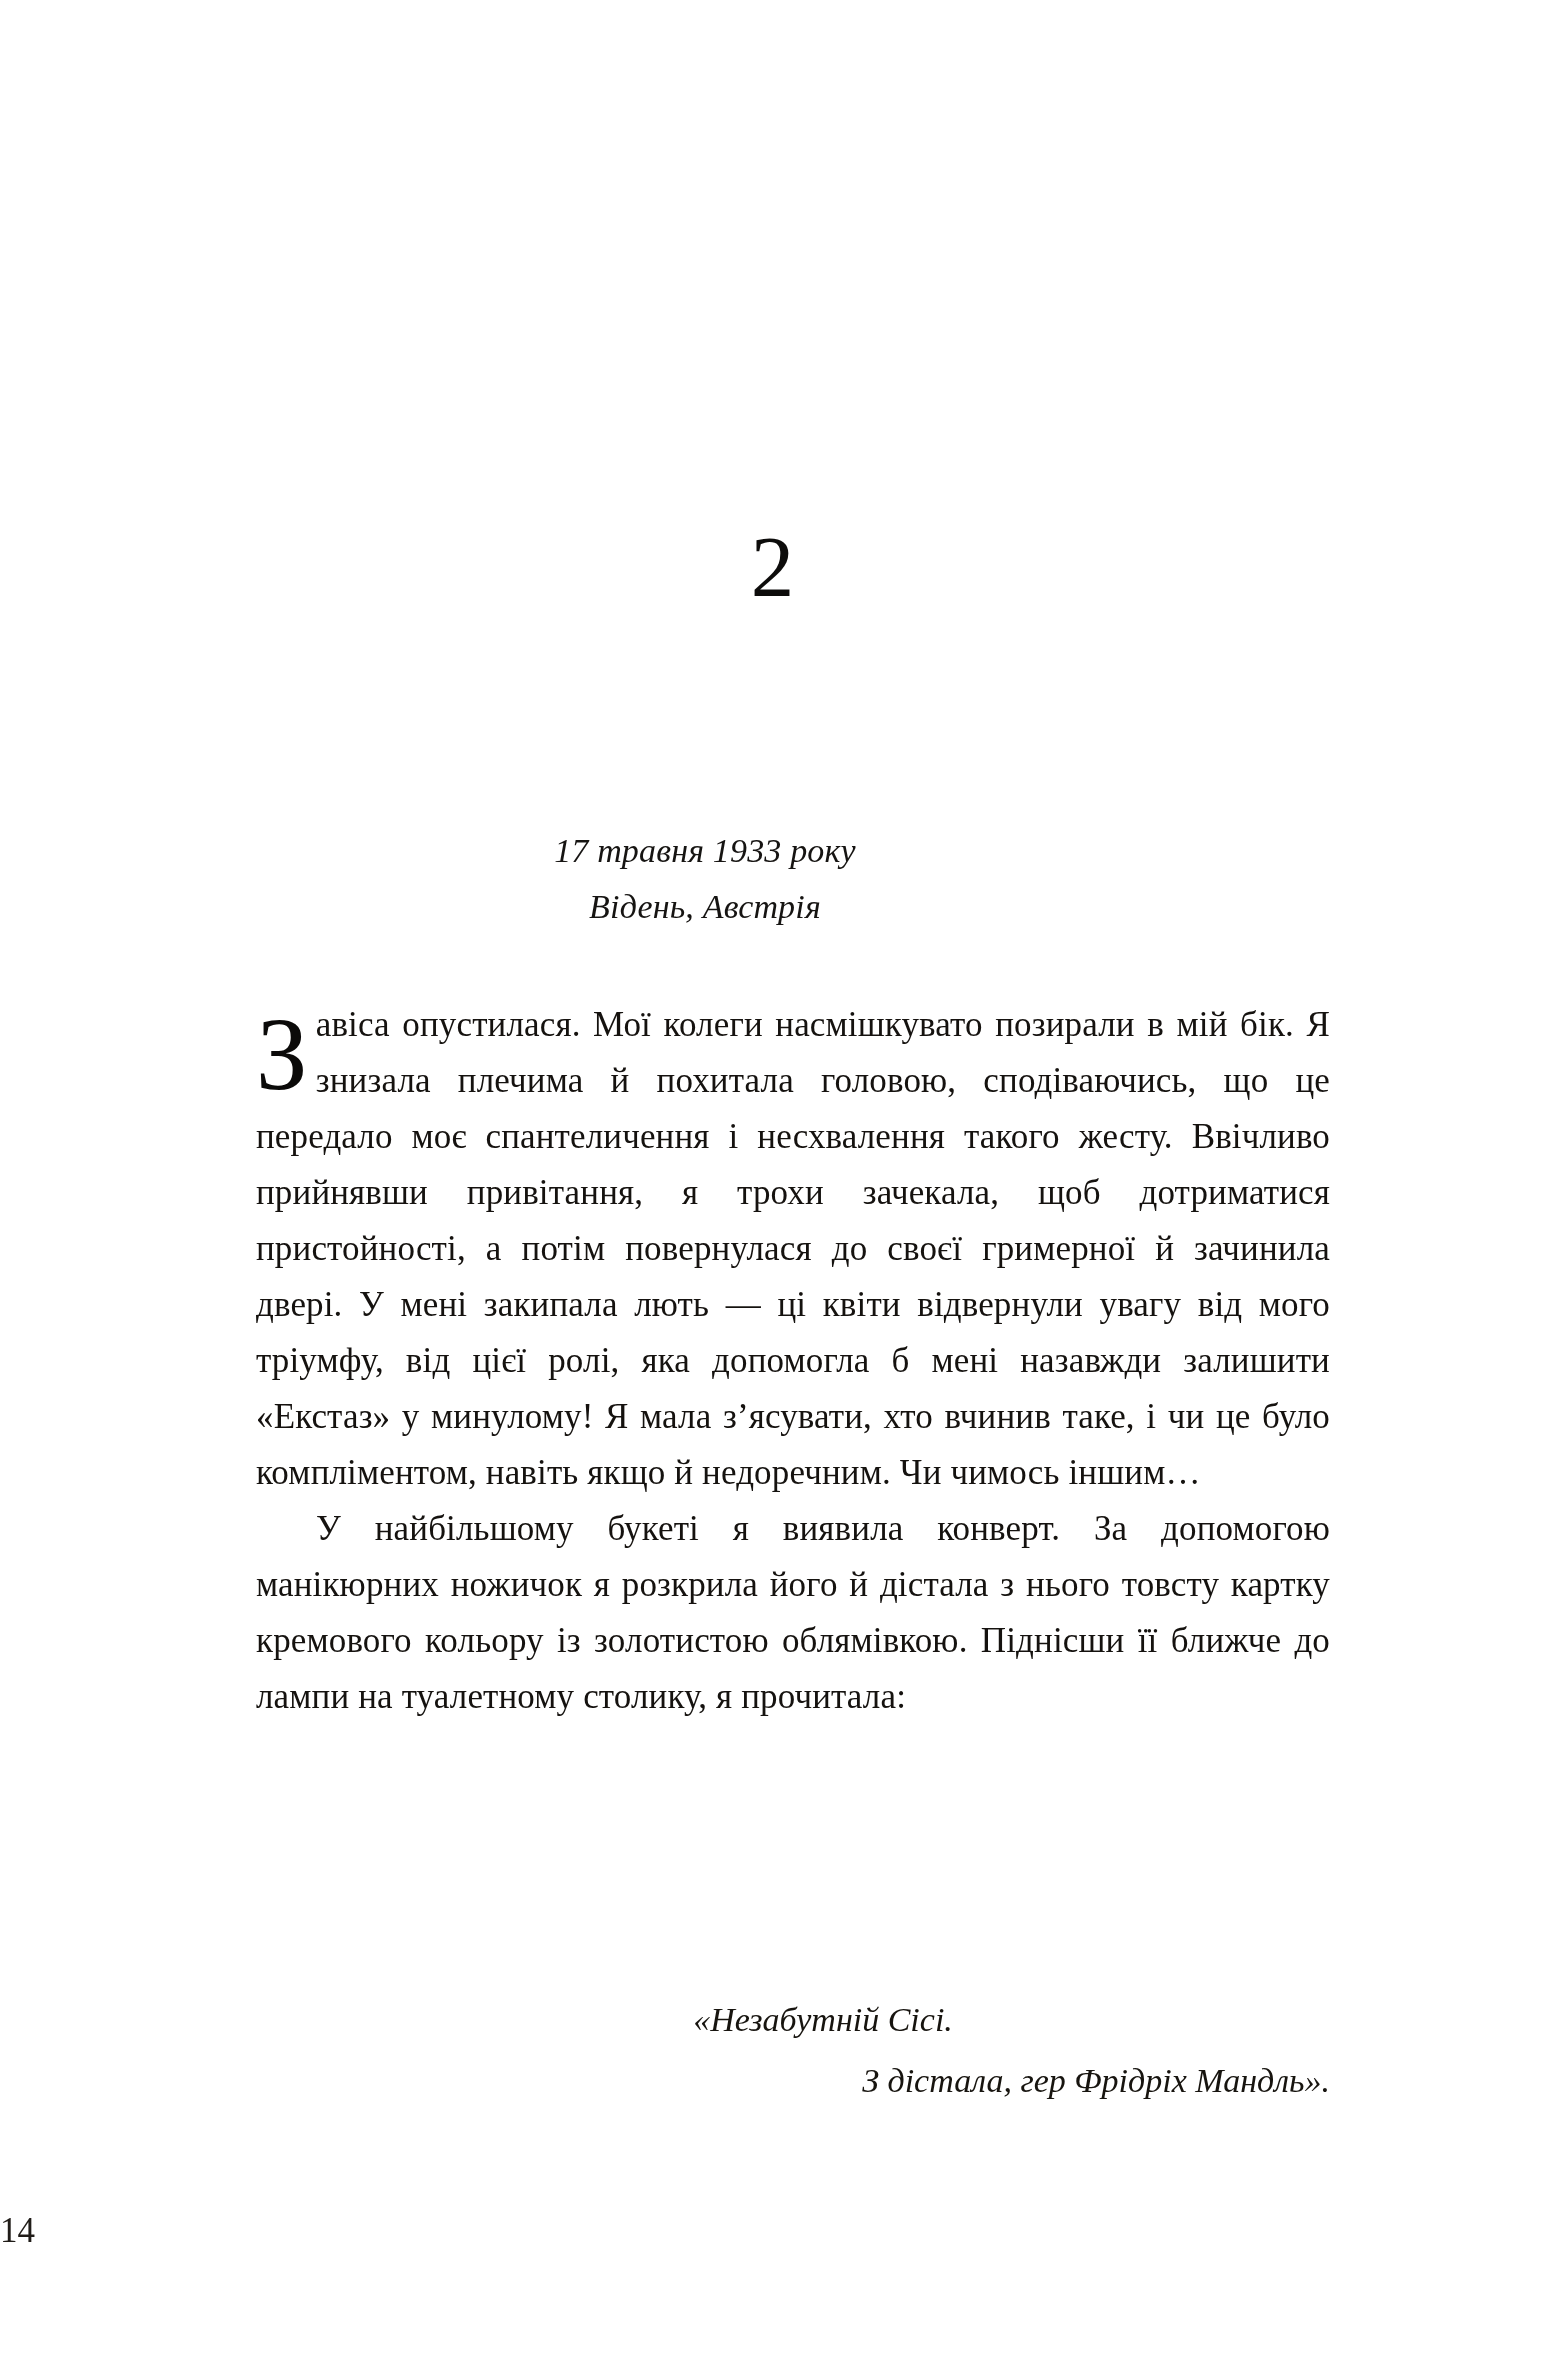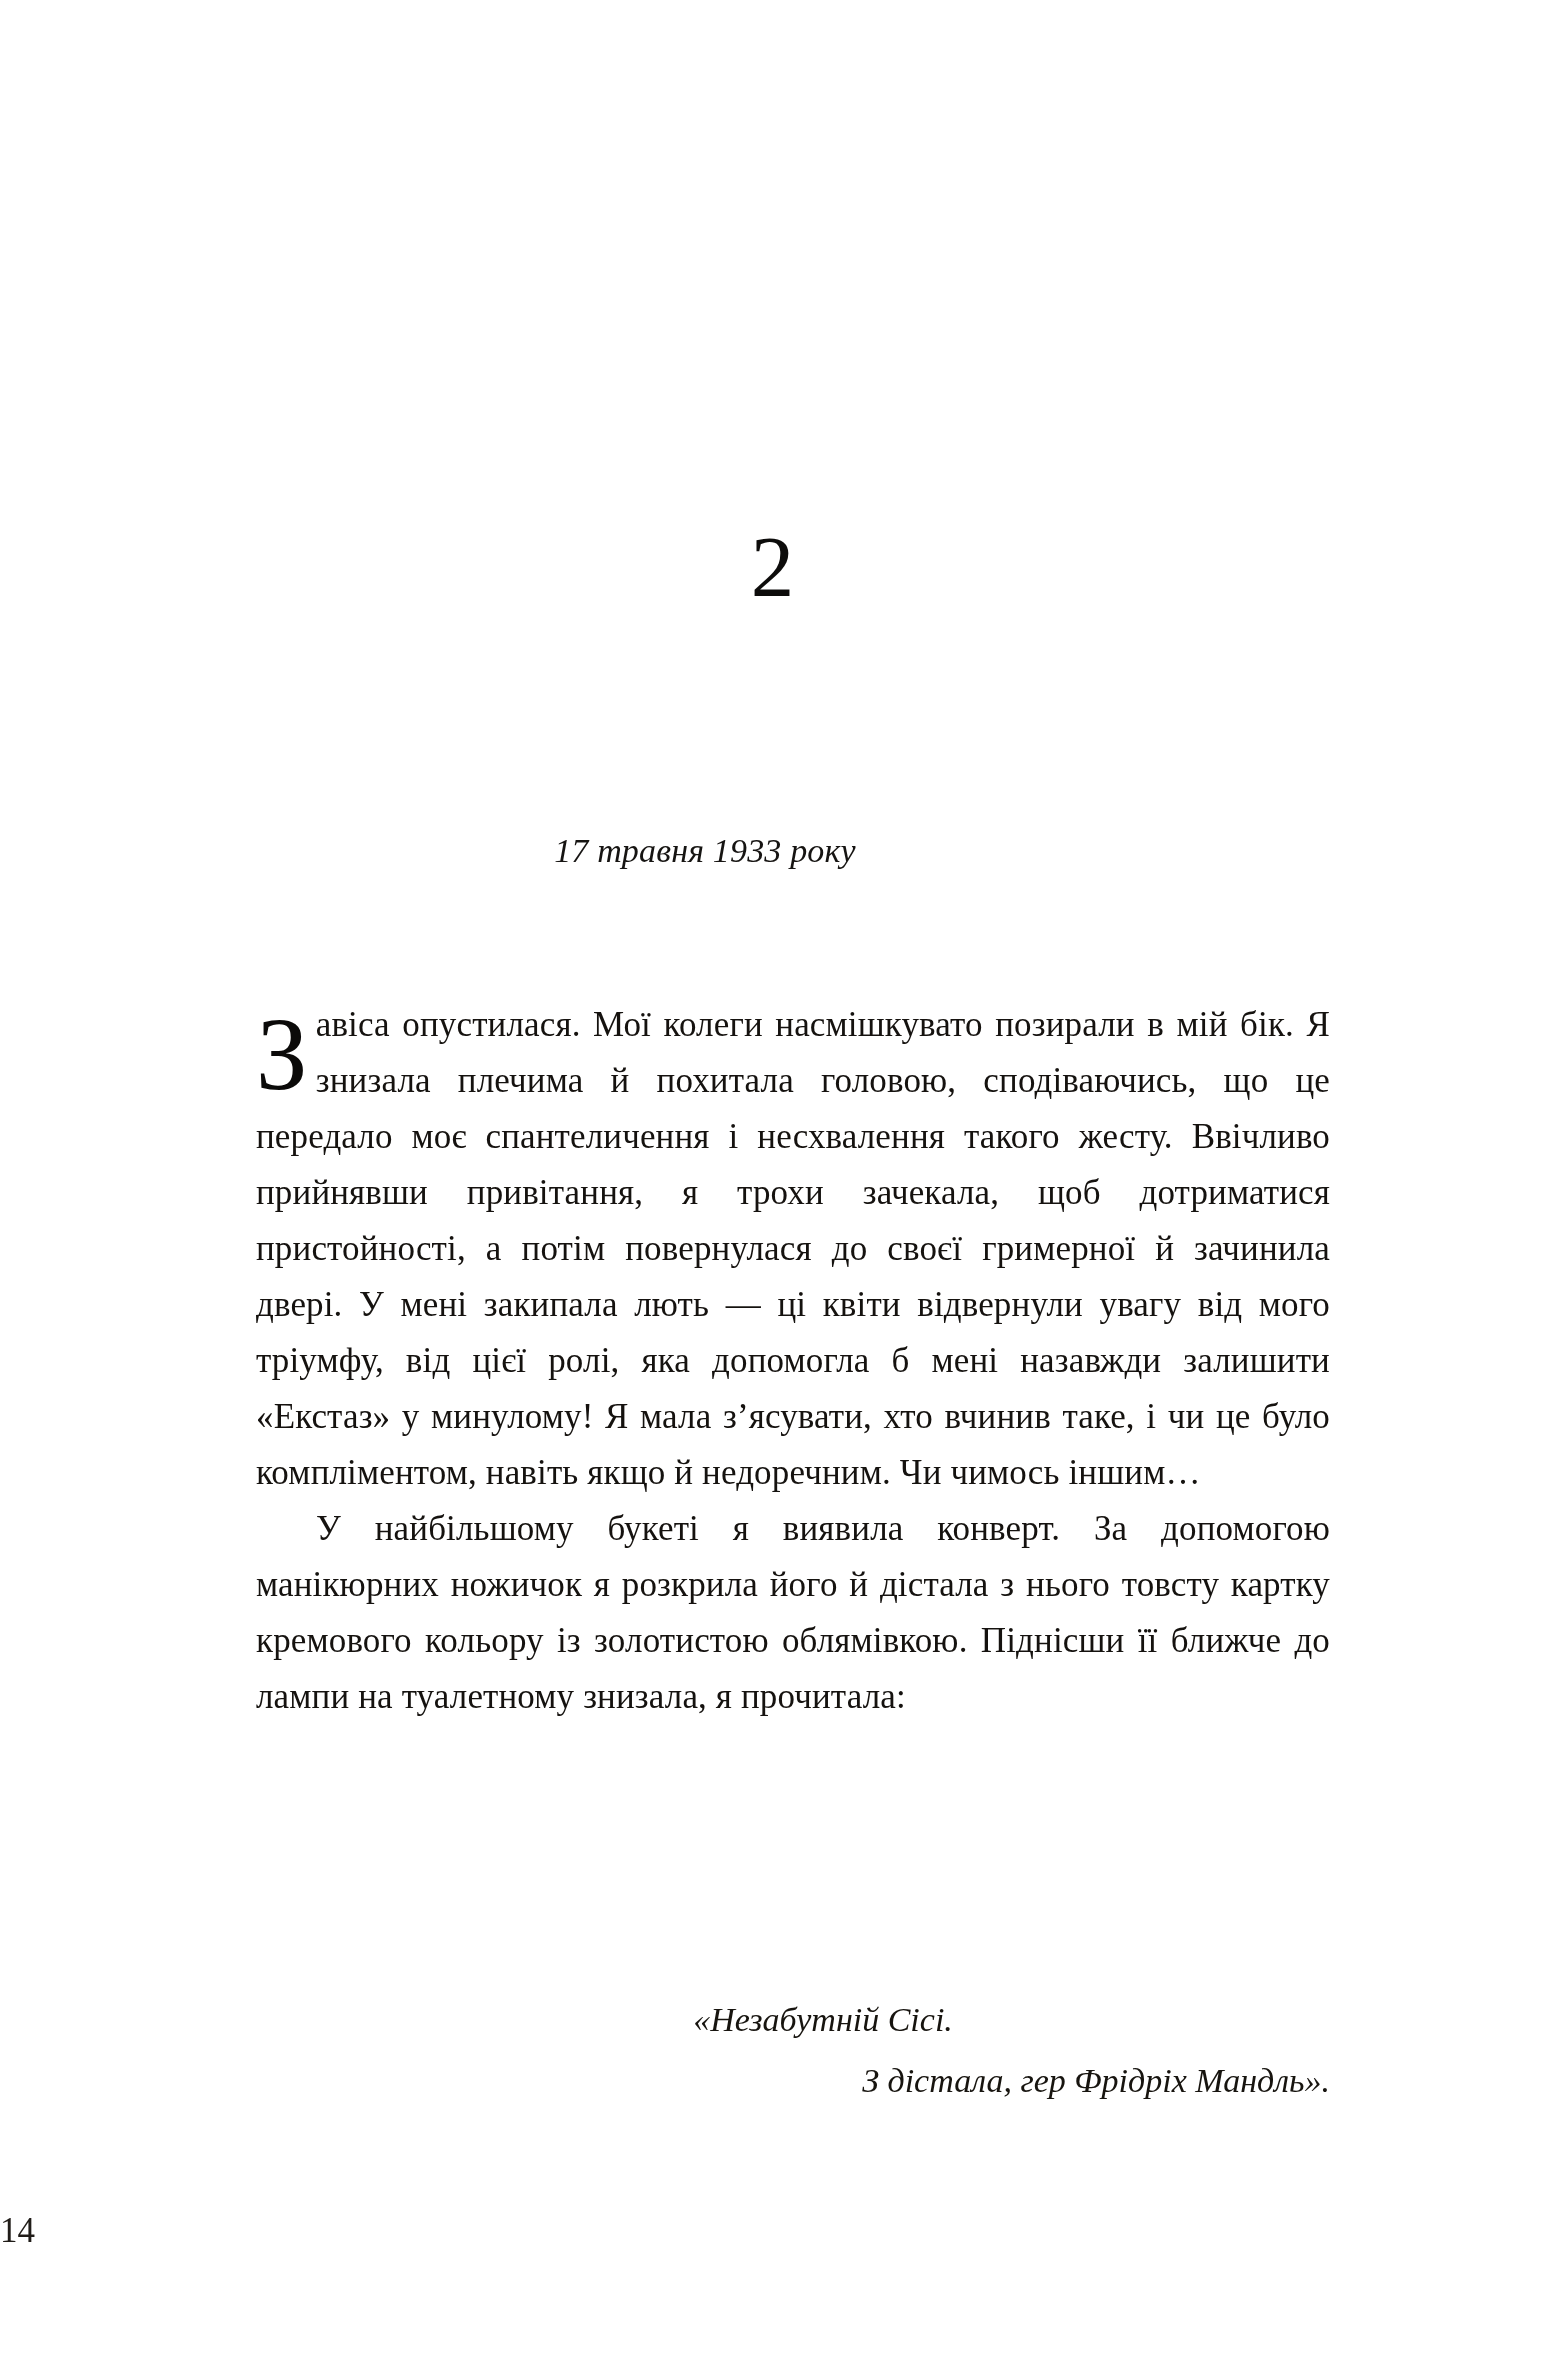--- a/index.html
+++ b/index.html
@@ -119,27 +119,28 @@
 </style>
 </head>
 <body>
 
 <div class="page">
 
   <div class="chapter-number">2</div>
 
   <div class="dateline">
     <span class="line">17 травня 1933 року</span>
+    <span class="line">Відень, Австрія</span>
   </div>
 
   <div class="body-col">
 
     <p class="body"><span class="dropcap">З</span><span>авіса опустилася. Мої колеги насмішкувато позирали в мій бік. Я знизала плечима й похитала головою, сподіваючись, що це передало моє спантеличення і несхвалення такого жесту. Ввічливо прийнявши привітання, я трохи зачекала, щоб дотриматися пристойності, а потім повернулася до своєї гримерної й зачинила двері. У мені закипала лють — ці квіти відвернули увагу від мого тріумфу, від цієї ролі, яка допомогла б мені назавжди залишити «Екстаз» у минулому! Я мала з’ясувати, хто вчинив таке, і чи це було компліментом, навіть якщо й недоречним. Чи чимось іншим…</span></p>
 
-    <p class="body"><span>У найбільшому букеті я виявила конверт. За допомогою манікюрних ножичок я розкрила його й дістала з нього товсту картку кремового кольору із золотистою облямівкою. Піднісши її ближче до лампи на туалетному знизала, я прочитала:</span></p>
+    <p class="body"><span>У найбільшому букеті я виявила конверт. За допомогою манікюрних ножичок я розкрила його й дістала з нього товсту картку кремового кольору із золотистою облямівкою. Піднісши її ближче до лампи на туалетному столику, я прочитала:</span></p>
 
   </div>
 
   <div class="letter">
     <span class="letter-line-1">«Незабутній Сісі.</span>
     <span class="letter-line-2">З дістала, гер Фрідріх Мандль».</span>
   </div>
 
   <div class="folio">14</div>
 

